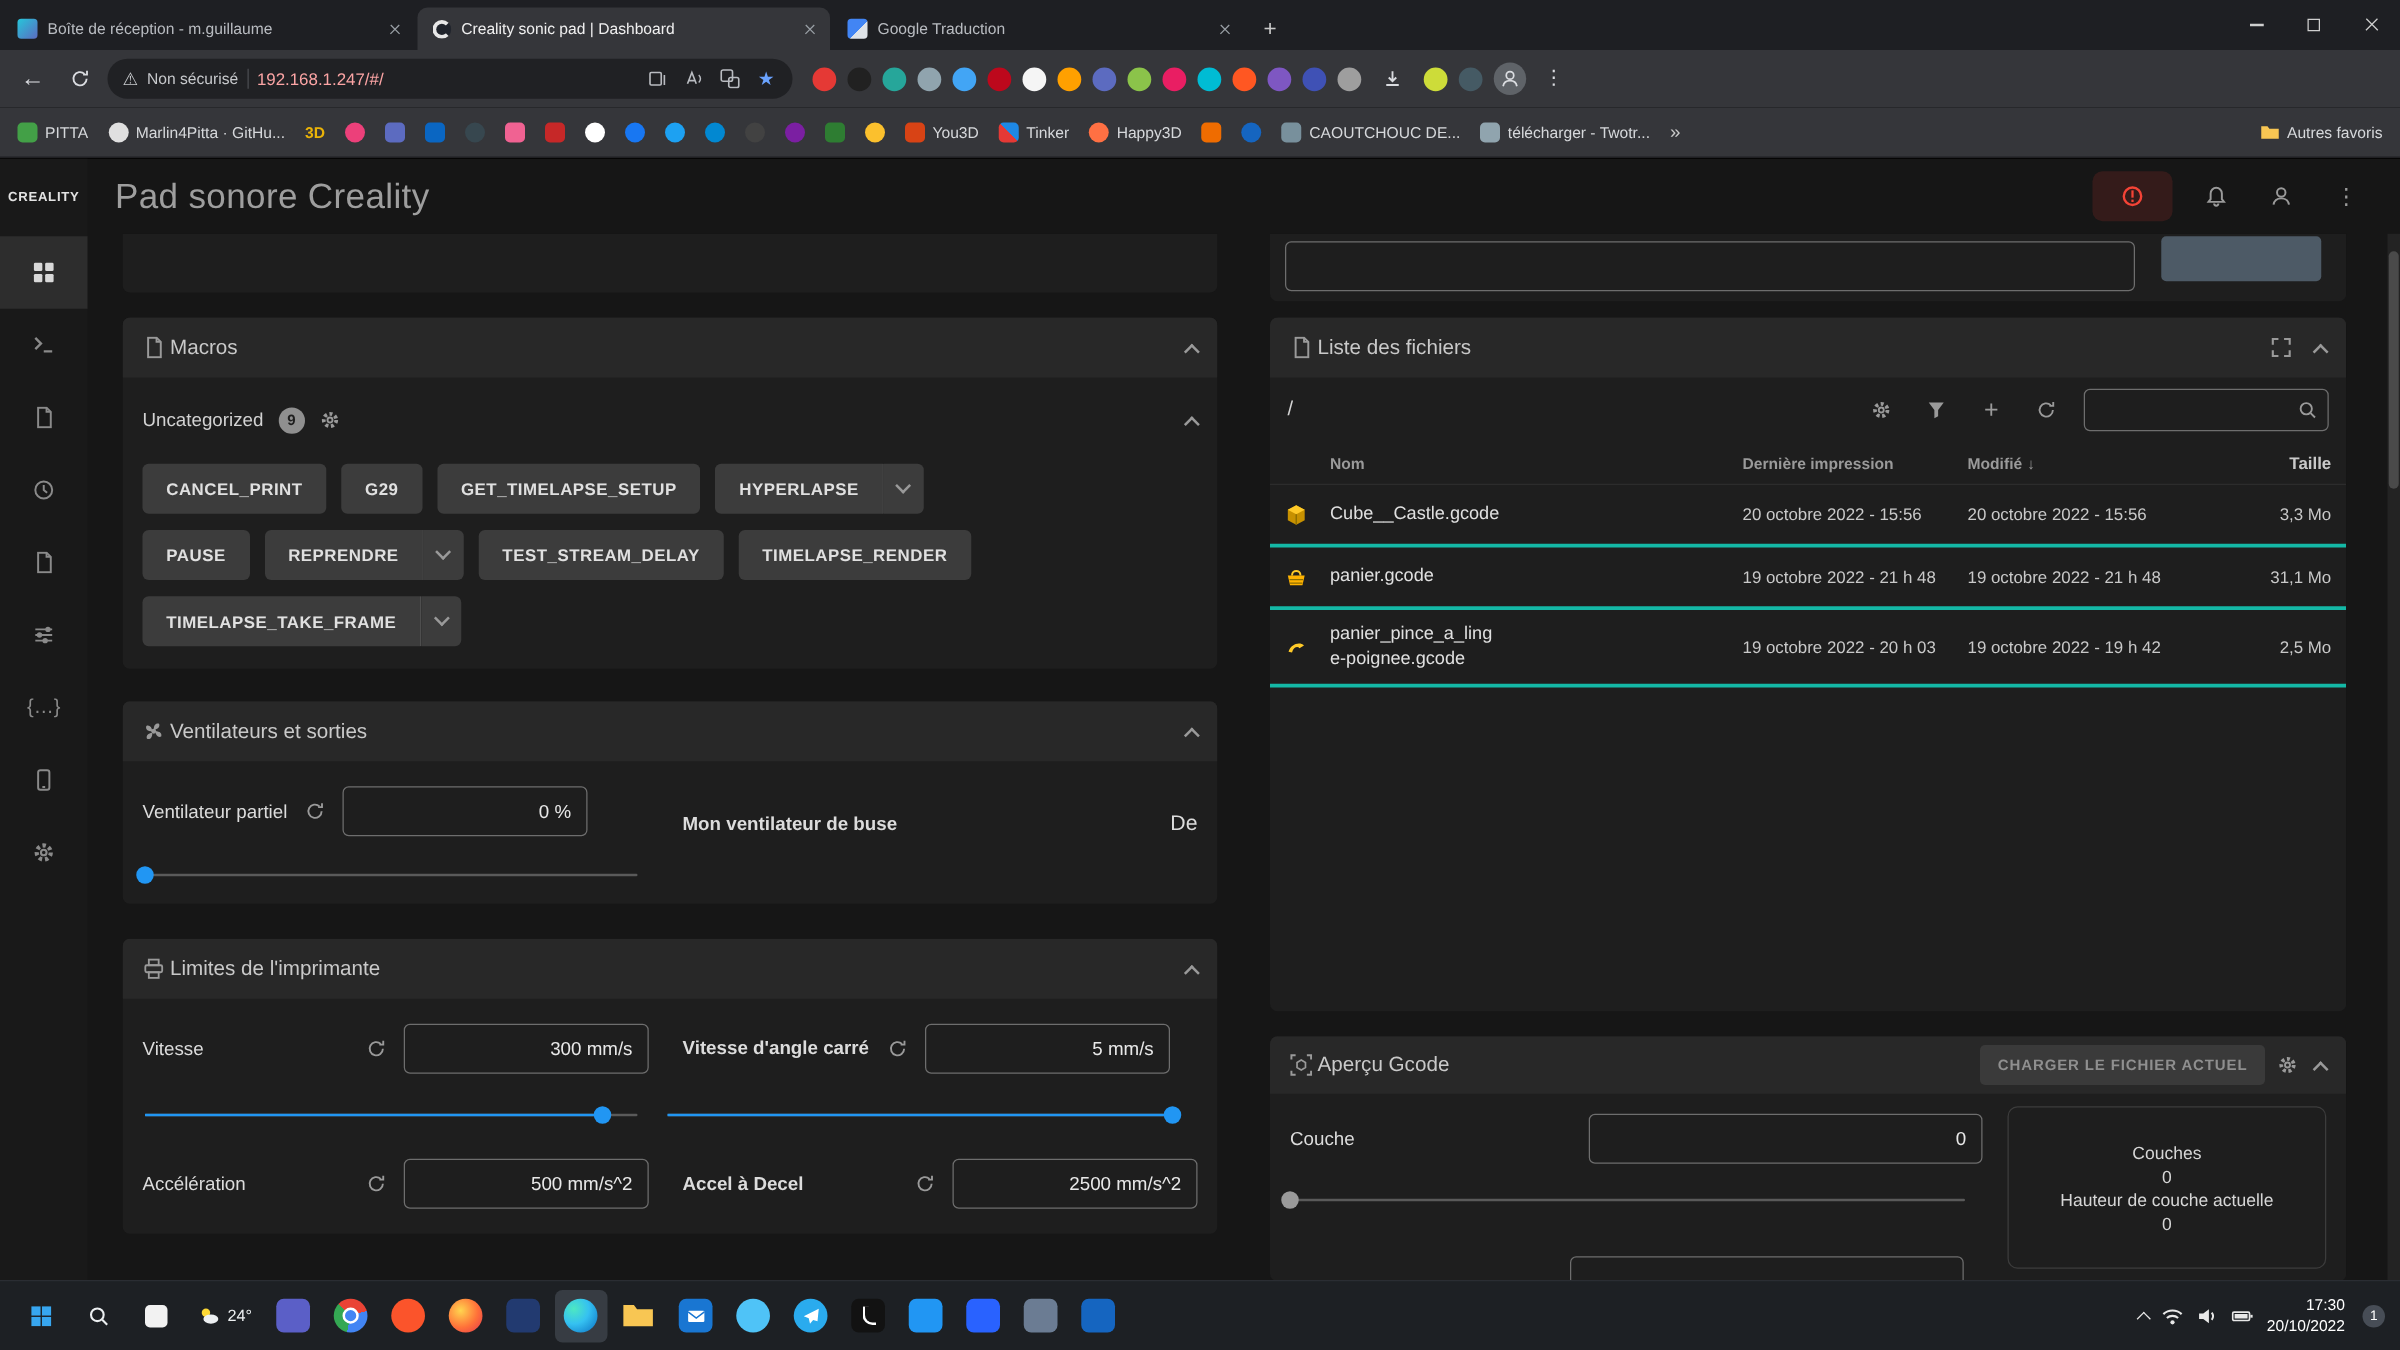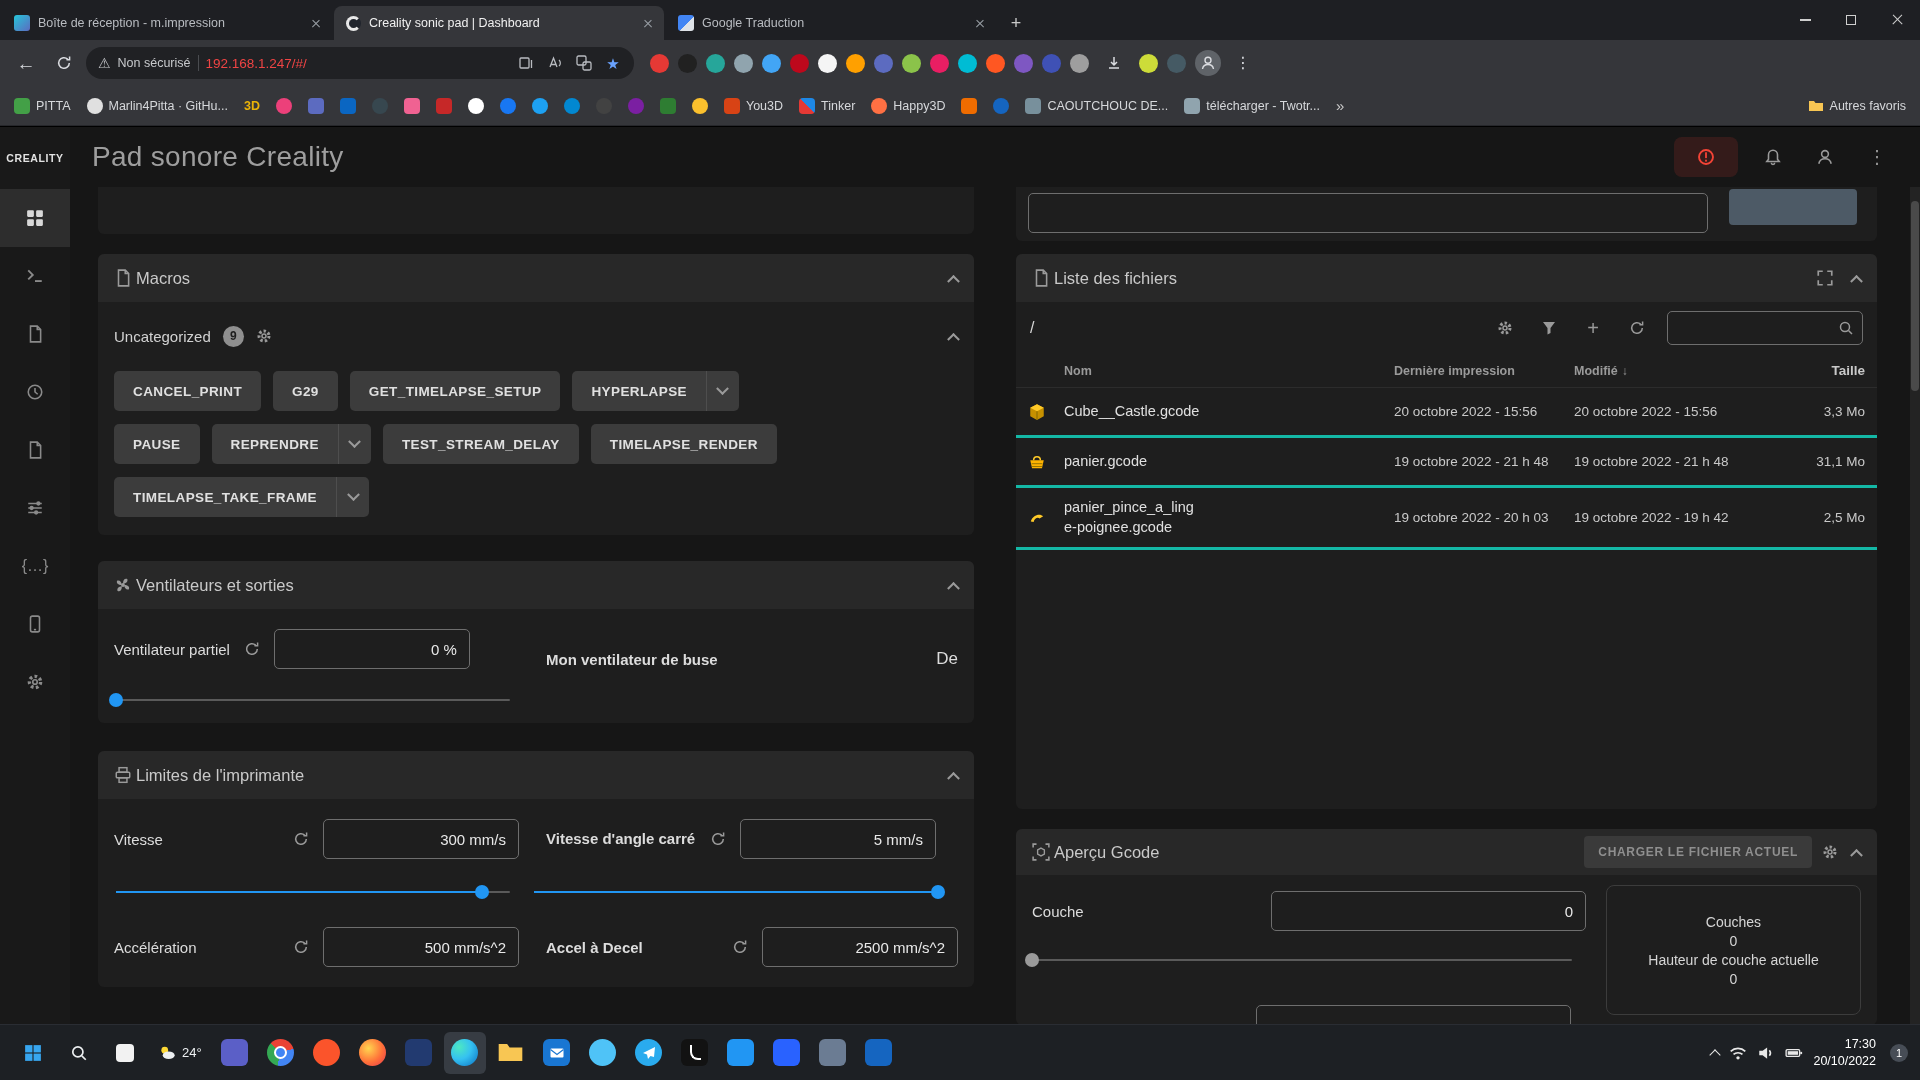--- a/index.html
+++ b/index.html
@@ -35,21 +35,21 @@
 
   .navbar{position:absolute;left:0;top:40px;width:1920px;height:46px;background:#35363a;
     display:flex;align-items:center;padding:0 10px;gap:6px}
   .navic{width:32px;height:32px;display:flex;align-items:center;justify-content:center;
     color:#dadce0;font-size:19px;border-radius:6px}
   .addressbar{width:548px;height:32px;background:#202124;border-radius:16px;display:flex;
     align-items:center;padding:0 10px 0 12px;gap:7px;color:#c7c9cc}
   .addressbar .sec{font-size:12.5px;color:#c7c9cc}
   .addressbar .warn{color:#c7c9cc;font-size:14px}
   .addressbar .sep{width:1px;height:16px;background:#4a4c50}
-  .addressbar .url{font-size:13.5px;color:#ef4444;flex:1}
+  .addressbar .url{font-size:13.5px;color:#fca5a5;flex:1}
   .pill-ic{width:22px;height:22px;display:flex;align-items:center;justify-content:center;color:#b9bcc1}
   .star-blue{color:#6aa3ff;font-size:15px}
   .extrow{display:flex;align-items:center;gap:9px;margin-left:10px}
   .ext{width:19px;height:19px;border-radius:50%;flex:none}
   .avatar{width:26px;height:26px;border-radius:50%;background:#5f6368;display:flex;
     align-items:center;justify-content:center;color:#dadce0}
   .kebab{position:relative;color:#dadce0;font-size:16px;width:26px;text-align:center}
 
   .bmbar{position:absolute;left:0;top:86px;width:1920px;height:40px;background:#35363a;
     border-bottom:1px solid #26272b;display:flex;align-items:center;padding:0 14px;gap:16px;
@@ -337,21 +337,21 @@
         <path d="M3 13h10" stroke="currentColor" stroke-width="1.5"></path>
       </symbol>
   </defs>
 </svg>
 
 <div class="screen">
 
   <div class="tabbar">
     <div class="tab">
       <span class="fav fav-mail"></span>
-      <span class="t-title">Boîte de réception - m.impression</span>
+      <span class="t-title">Boîte de réception - m.guillaume</span>
       <span class="xbtn"></span>
     </div>
     <div class="tab active">
       <span class="fav fav-cre"></span>
       <span class="t-title">Creality sonic pad | Dashboard</span>
       <span class="xbtn"></span>
     </div>
     <div class="tab">
       <span class="fav fav-tr"></span>
       <span class="t-title">Google Traduction</span>

